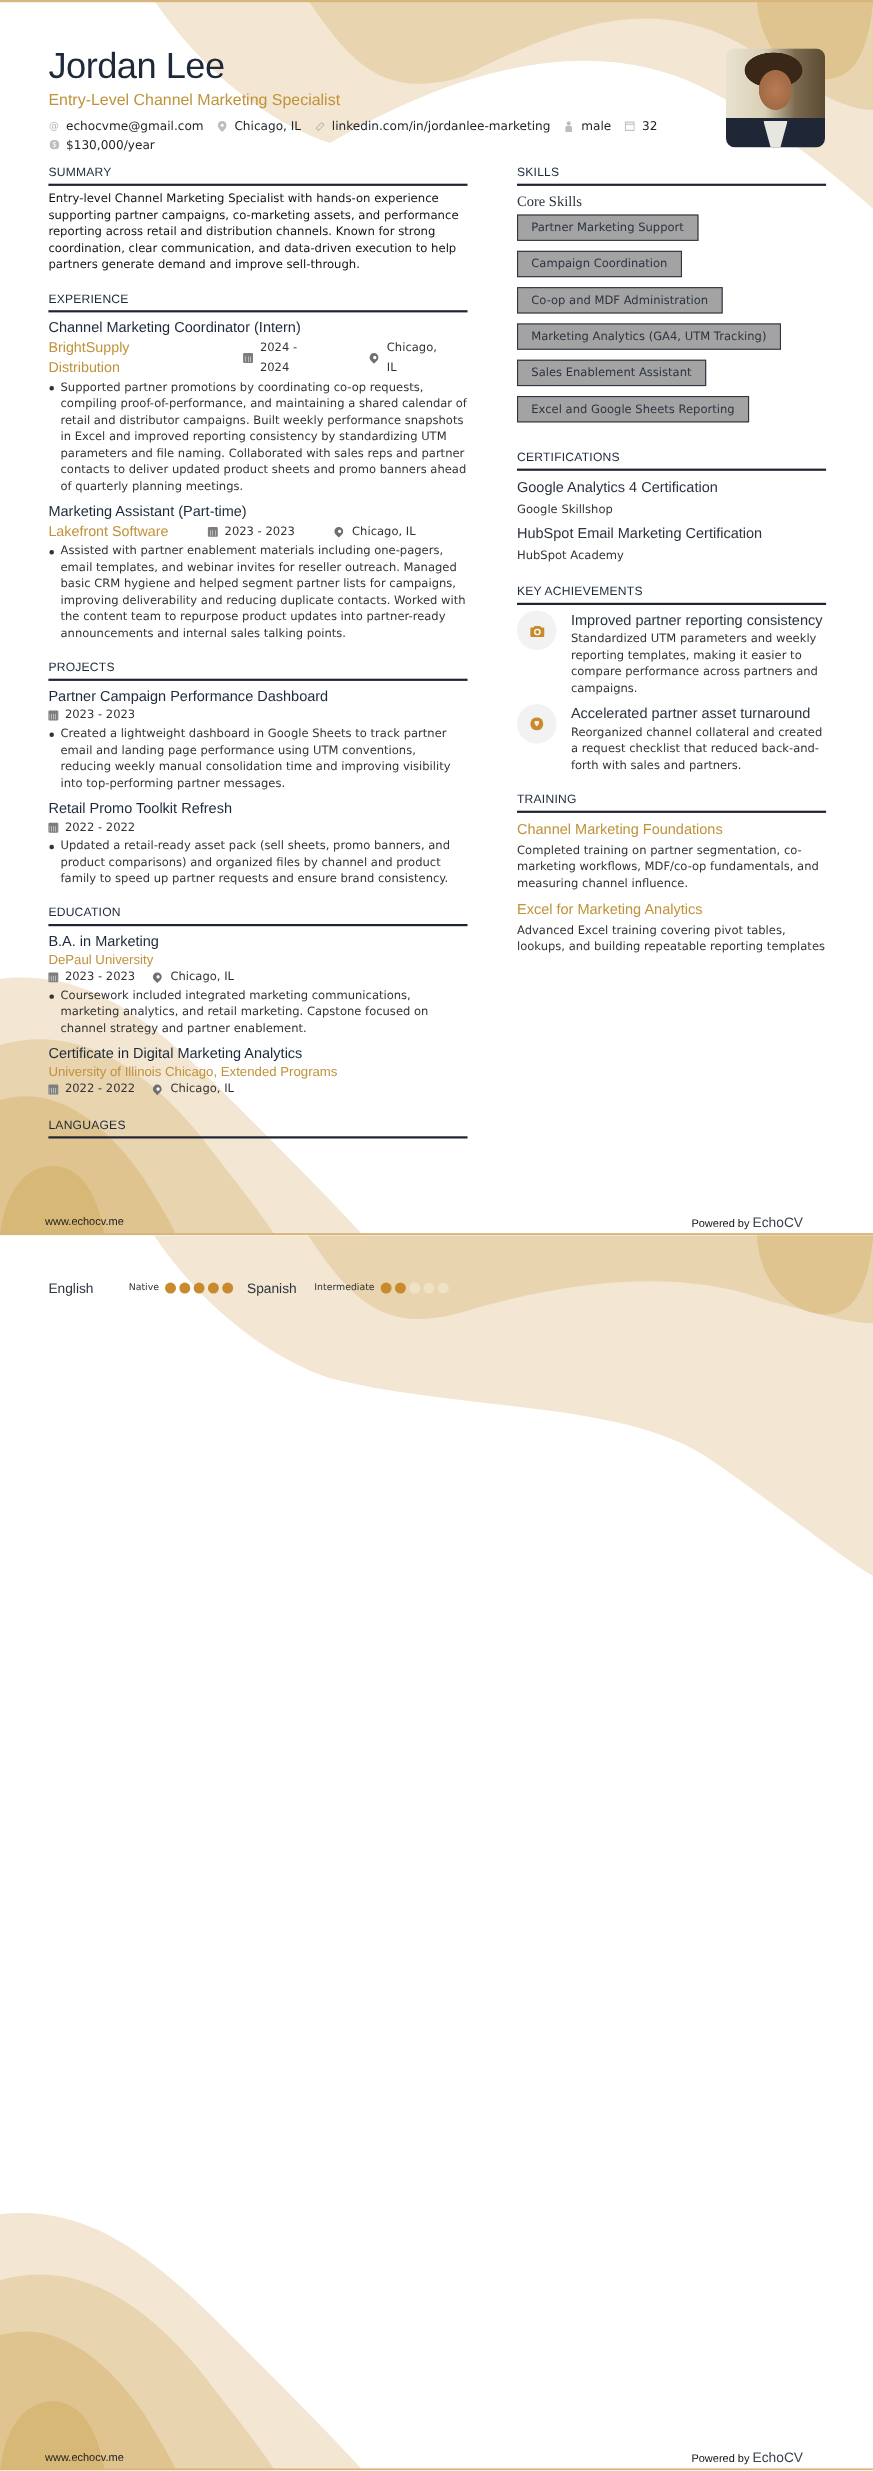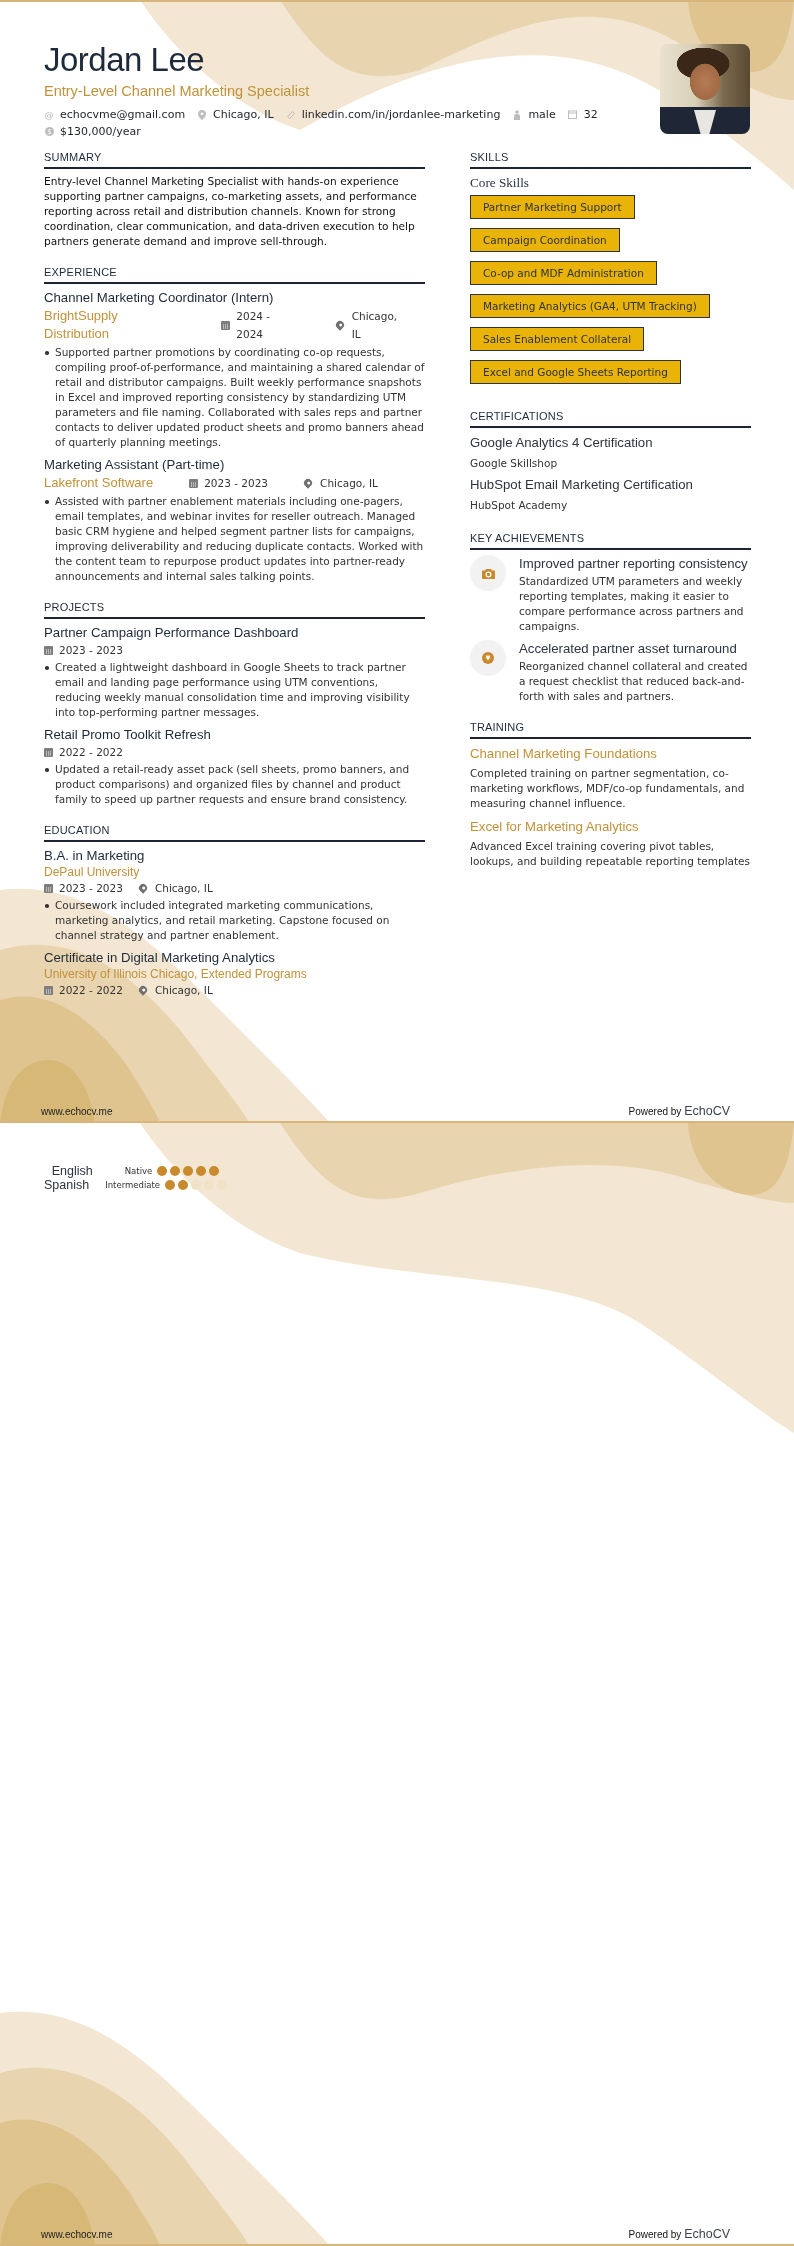--- a/index.html
+++ b/index.html
@@ -44,21 +44,21 @@
     .cal { background: #7d7d7d; position: relative; border-radius: 1px; }
     .cal::after { content: ""; position: absolute; left: 1px; right: 1px; top: 3px; bottom: 1px; background: repeating-linear-gradient(90deg, #7d7d7d 0 1px, #bbb 1px 2px); }
     .pin { width: 8px; height: 8px; background: #6f6f6f; border-radius: 50% 50% 50% 0; transform: rotate(-45deg); position: relative; margin-right: 8px; }
     .pin::after { content: ""; position: absolute; left: 2.5px; top: 2.5px; width: 3px; height: 3px; border-radius: 50%; background: #fff; }
     ul.bul { list-style: none; margin-top: 2px; }
     ul.bul li { position: relative; padding-left: 11px; font-size: 10.5px; line-height: 15px; color: #333; }
     ul.bul li::before { content: ""; position: absolute; left: 1px; top: 6px; width: 3.5px; height: 3.5px; border-radius: 50%; background: #333; }
 
     
     .sub-title { font-family: Liberation Serif, serif; font-size: 13.2px; color: #2d3440; line-height: 18px; margin-bottom: 3px; }
-    .tag { display: inline-block; border: 1px solid #2d3440; padding: 4px 12px; font-size: 10.5px; color: #2d3440; margin-bottom: 9px; line-height: 14px; background: #eab308; }
+    .tag { display: inline-block; border: 1px solid #2d3440; padding: 4px 12px; font-size: 10.5px; color: #2d3440; margin-bottom: 9px; line-height: 14px; background: #a3a3a3; }
     .tags { display: flex; flex-direction: column; align-items: flex-start; }
 
     .cert-name { font-family: "Liberation Sans", sans-serif; font-size: 13.2px; color: #2d3440; line-height: 20px; }
     .cert-org { font-size: 10.5px; color: #333; line-height: 20px; margin-bottom: 2px; }
 
     .ach { display: flex; margin-bottom: 6px; }
     .ach-icon { flex: 0 0 36px; width: 36px; height: 36px; border-radius: 50%; background: #f2f2f3; display: flex; align-items: center; justify-content: center; margin-right: 13px; }
     .ach-body { flex: 1; }
     .ach-title { font-family: "Liberation Sans", sans-serif; font-size: 13.2px; color: #2d3440; line-height: 17px; margin-bottom: 2px; }
     .ach-desc { font-size: 10.5px; color: #333; line-height: 15px; }
@@ -66,21 +66,21 @@
     .tr-title { font-family: "Liberation Sans", sans-serif; font-size: 13.2px; color: #c0923a; line-height: 20px; margin-bottom: 2px; }
     .tr-desc { font-size: 10.5px; color: #333; line-height: 15px; margin-bottom: 6px; }
 
     .footer { position: absolute; left: 0; width: 772px; height: 20px; z-index: 3; }
     .footer .url { position: absolute; left: 41px; top: 3px; font-family: "Liberation Sans", sans-serif; font-size: 10px; color: #222; }
     .footer .powered { position: absolute; right: 42px; top: 1px; font-family: "Liberation Sans", sans-serif; font-size: 10px; color: #111; }
     .footer .brand { font-size: 12.5px; color: #3b4250; }
     .footline { position: absolute; left: 0; width: 794px; height: 2px; background: #d8b57a; z-index: 3; }
 
     
-    .langs { position: absolute; left: 44px; top: 41px; display: flex; align-items: center; z-index: 3; flex-direction: column; }
+    .langs { position: absolute; left: 44px; top: 41px; display: flex; align-items: center; z-index: 3; }
     .lang { display: flex; align-items: center; }
     .lang-name { font-family: "Liberation Sans", sans-serif; font-size: 12.5px; color: #2d3440; }
     .lang-level { font-size: 8.5px; color: #333; margin-left: 32px; margin-right: 5px; }
     .dots { display: flex; margin-right: 10px; }
     .dot { width: 10px; height: 10px; border-radius: 50%; margin-right: 3px; background: #f0e2c4; }
     .dot.on { background: #c98a2e; }
     .lang + .lang .lang-name { margin-left: 0; }
     .lang2 .lang-level { margin-left: 16px; }
   </style>
 </head>
@@ -267,32 +267,35 @@
                 <span>2022 - 2022</span>
               </span>
             <span class="meta">
                 <span class="micon pin"></span>
                 <span>Chicago, IL</span>
               </span>
           </div>
         </div>
       </div>
 
+      <div class="section" style="margin-top:18px;">
+        <div class="sec-title">LANGUAGES</div>
+      </div>
     </div>
 
     <div class="col-right">
       <div class="section">
         <div class="sec-title">SKILLS</div>
         <div class="sub-title">Core Skills</div>
         <div class="tags">
           <span class="tag">Partner Marketing Support</span>
           <span class="tag">Campaign Coordination</span>
           <span class="tag">Co-op and MDF Administration</span>
           <span class="tag">Marketing Analytics (GA4, UTM Tracking)</span>
-          <span class="tag">Sales Enablement Collateral</span>
+          <span class="tag">Sales Enablement Assistant</span>
           <span class="tag">Excel and Google Sheets Reporting</span>
         </div>
       </div>
 
       <div class="section">
         <div class="sec-title">CERTIFICATIONS</div>
         <div class="cert-name">Google Analytics 4 Certification</div>
         <div class="cert-org">Google Skillshop</div>
         <div class="cert-name">HubSpot Email Marketing Certification</div>
         <div class="cert-org">HubSpot Academy</div>

